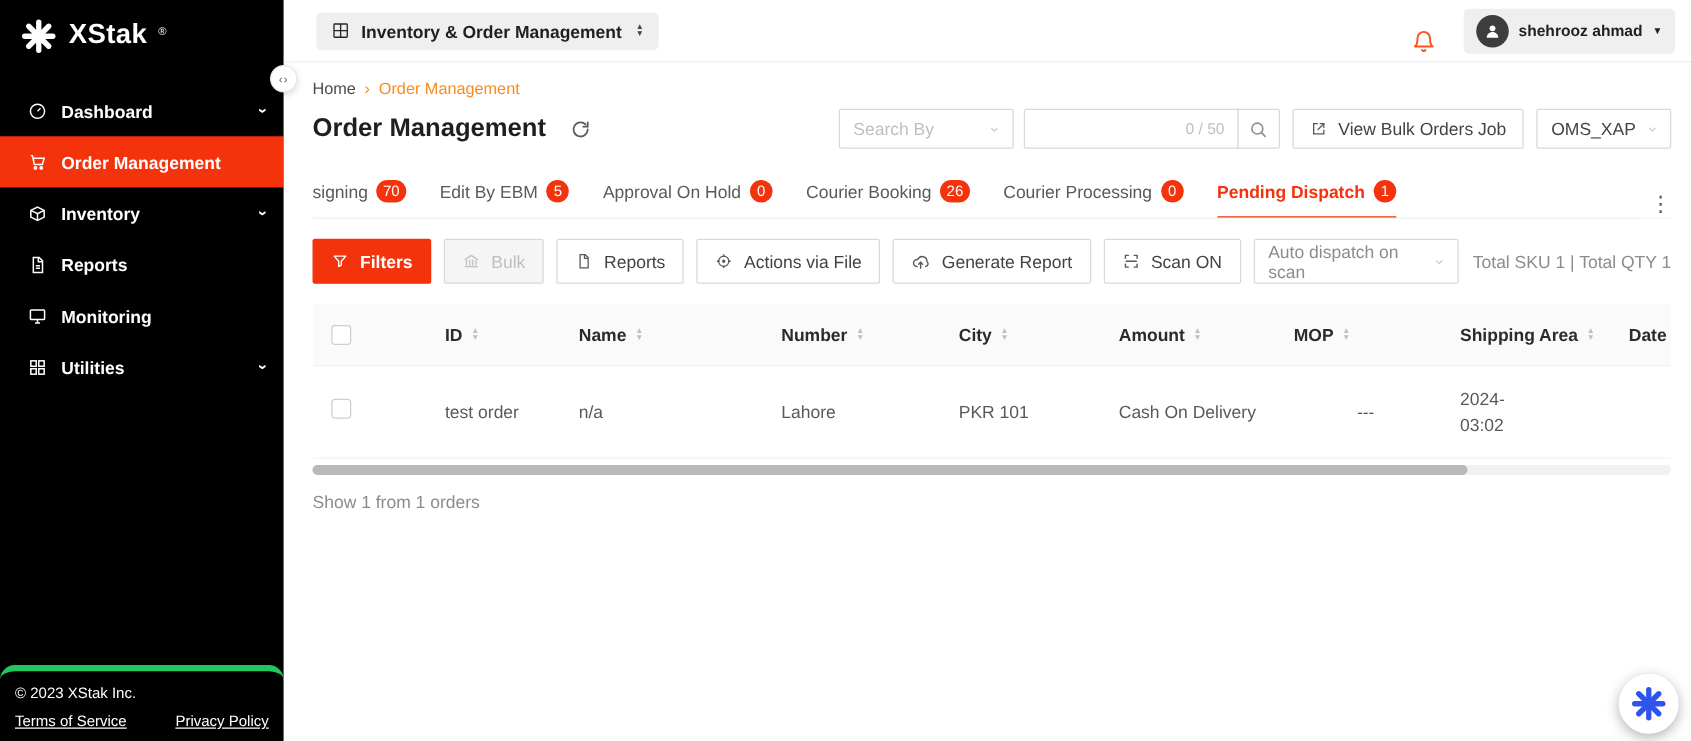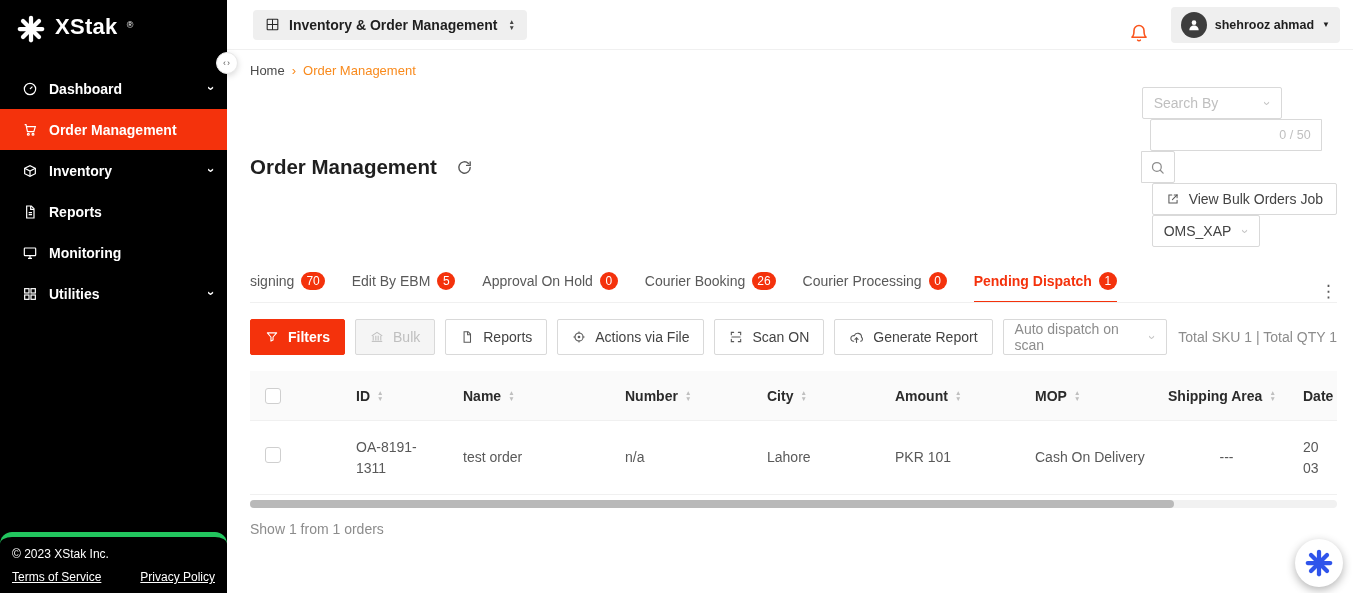--- a/index.html
+++ b/index.html
@@ -54,21 +54,21 @@
 
   .content{padding:0 16px 0 23px;flex:1;min-width:0;}
   .breadcrumb{margin-top:13px;font-size:13px;color:#4a4a4a;display:flex;gap:7px;align-items:center;}
   .breadcrumb .sep,.breadcrumb .current{color:var(--breadcrumb-link);}
   .breadcrumb .current{cursor:pointer;}
 
   .title-row{margin-top:9px;display:flex;align-items:center;}
   .page-title{font-size:20.5px;font-weight:700;color:#1f1f1f;margin:0;}
   .refresh-btn{margin-left:19px;background:none;border:none;padding:0;cursor:pointer;}
 
-  .controls{margin-left:auto;display:flex;align-items:flex-start;flex-direction:column;}
+  .controls{margin-left:auto;display:flex;align-items:center;}
   .select{height:32px;border:1px solid #d9d9d9;border-radius:2px;background:#fff;display:flex;
     align-items:center;justify-content:space-between;padding:0 11px;font-size:14px;cursor:pointer;}
   .search-by{width:140px;color:#bfbfbf;}
   .sel-caret{display:inline-block;transform:rotate(90deg);font-size:13px;color:#c4c4c4;line-height:1;}
   .search-box{display:flex;align-items:center;border:1px solid #d9d9d9;border-radius:2px 0 0 2px;
     height:32px;width:172px;margin-left:8px;padding:0 10px;background:#fff;}
   .search-box input{border:none;outline:none;flex:1;min-width:0;font-size:14px;font-family:inherit;}
   .counter{color:#bfbfbf;font-size:12.5px;white-space:nowrap;}
   .search-btn{width:34px;height:32px;border:1px solid #d9d9d9;margin-left:-1px;border-radius:0 2px 2px 0;
     background:#fff;display:flex;align-items:center;justify-content:center;cursor:pointer;}
@@ -369,36 +369,36 @@
                 <line x1="12" y1="18" x2="12" y2="21.5"></line>
                 <line x1="2.5" y1="12" x2="6" y2="12"></line>
                 <line x1="18" y1="12" x2="21.5" y2="12"></line>
                 <circle cx="12" cy="12" r="1.4" fill="#595959"></circle>
               </svg>
             </span>
           <span>Actions via File</span>
         </button>
         <button class="btn">
           <span>
-              <svg width="14" height="14" viewBox="0 0 24 24" fill="none" stroke="#595959" stroke-width="1.9" stroke-linecap="round">
-                <path d="M4 8V4h4M16 4h4v4M20 16v4h-4M8 20H4v-4"></path>
-                <line x1="5" y1="12" x2="19" y2="12"></line>
-              </svg>
-            </span>
-          <span>Scan ON</span>
-        </button>
-        <button class="btn">
-          <span>
               <svg width="15" height="15" viewBox="0 0 24 24" fill="none" stroke="#595959" stroke-width="1.8" stroke-linecap="round" stroke-linejoin="round">
                 <path d="M7.5 18a4.5 4.5 0 1 1 .9-8.9A6 6 0 0 1 20 11.5a3.6 3.6 0 0 1-1.4 6.5"></path>
                 <path d="M12 12.5V20"></path>
                 <path d="M9.5 15 12 12.5 14.5 15"></path>
               </svg>
             </span>
           <span>Generate Report</span>
+        </button>
+        <button class="btn">
+          <span>
+              <svg width="14" height="14" viewBox="0 0 24 24" fill="none" stroke="#595959" stroke-width="1.9" stroke-linecap="round">
+                <path d="M4 8V4h4M16 4h4v4M20 16v4h-4M8 20H4v-4"></path>
+                <line x1="5" y1="12" x2="19" y2="12"></line>
+              </svg>
+            </span>
+          <span>Scan ON</span>
         </button>
         <div class="select auto-select">
           <span>Auto dispatch on scan</span>
           <span class="sel-caret">›</span>
         </div>
         <div class="totals">Total SKU 1 | Total QTY 1</div>
       </div>
 
       <div class="table">
         <div class="trow thead">
@@ -454,21 +454,20 @@
                 <span>▼</span>
               </span>
           </div>
           <div class="th nowrap">
             <span>Date</span>
           </div>
         </div>
 
         <div class="trow tbody-row">
           <div class="td cell-check"><input type="checkbox" class="cb" style=""></div>
-          <div class="td">OA-8191-1311</div>
           <div class="td">test order</div>
           <div class="td">n/a</div>
           <div class="td">Lahore</div>
           <div class="td">PKR 101</div>
           <div class="td">Cash On Delivery</div>
           <div class="td cell-center">---</div>
           <div class="td">
             <div class="nowrap">2024-</div>
             <div class="nowrap">03:02</div>
           </div>

